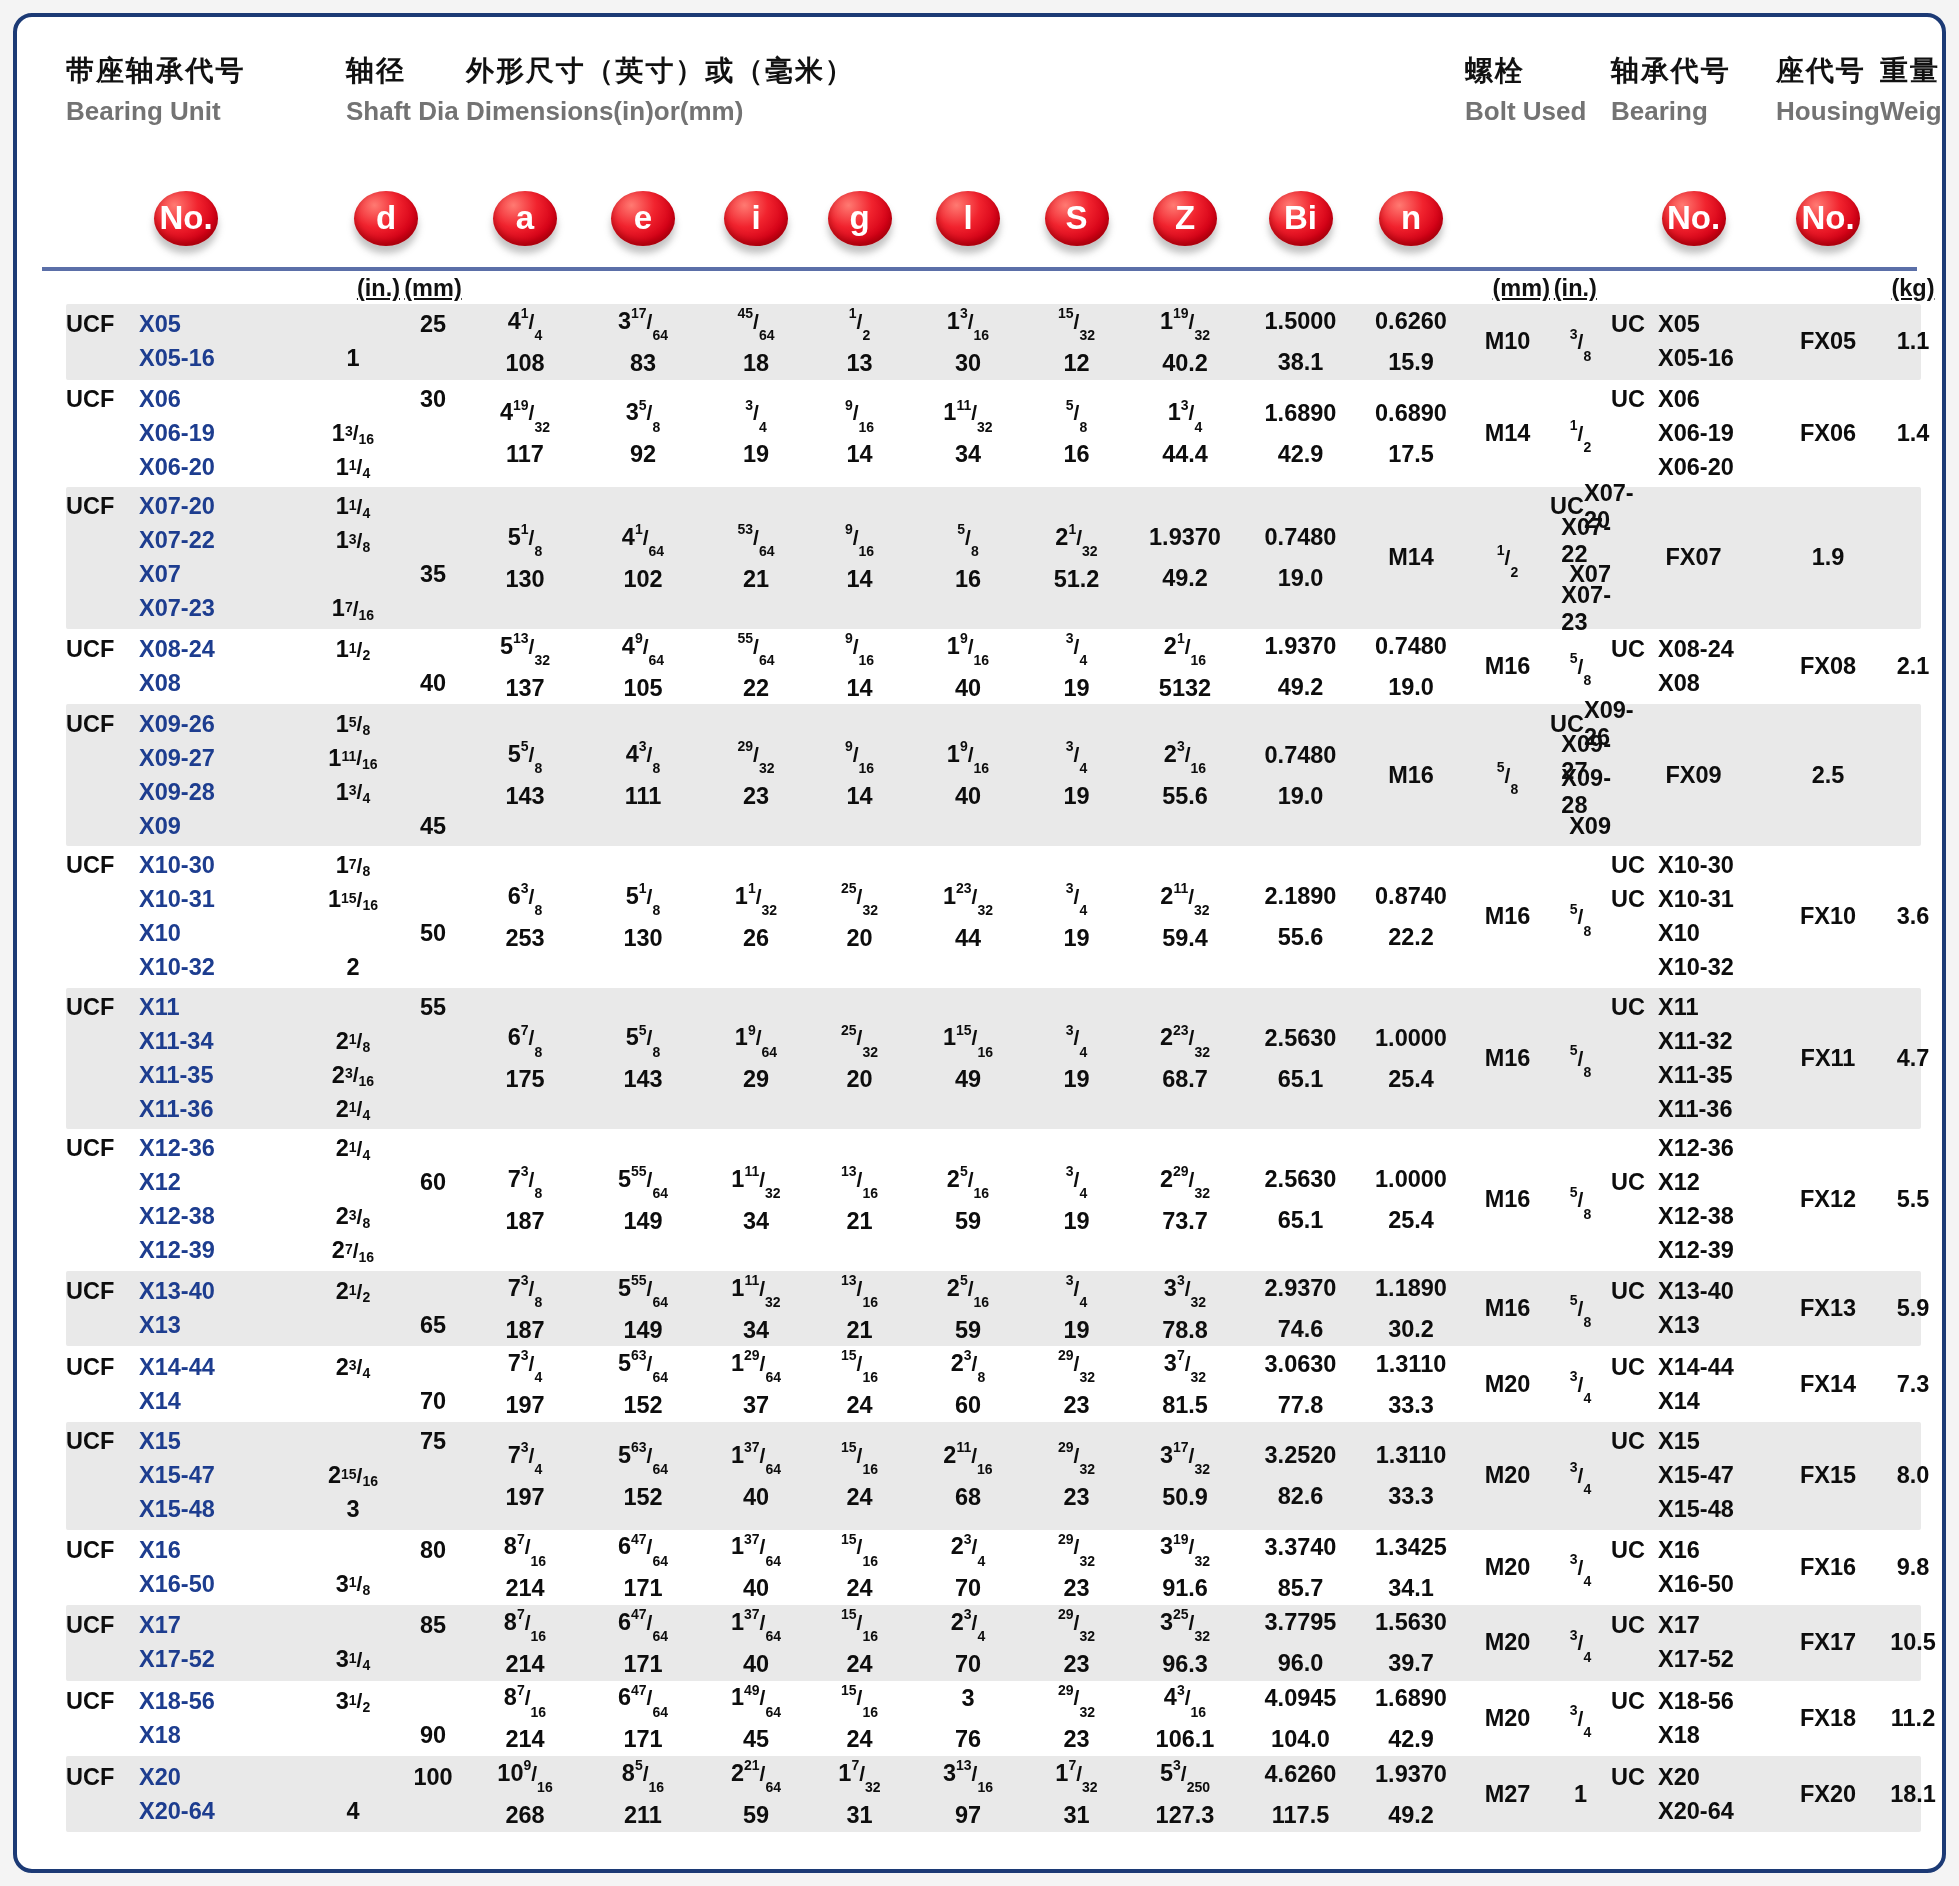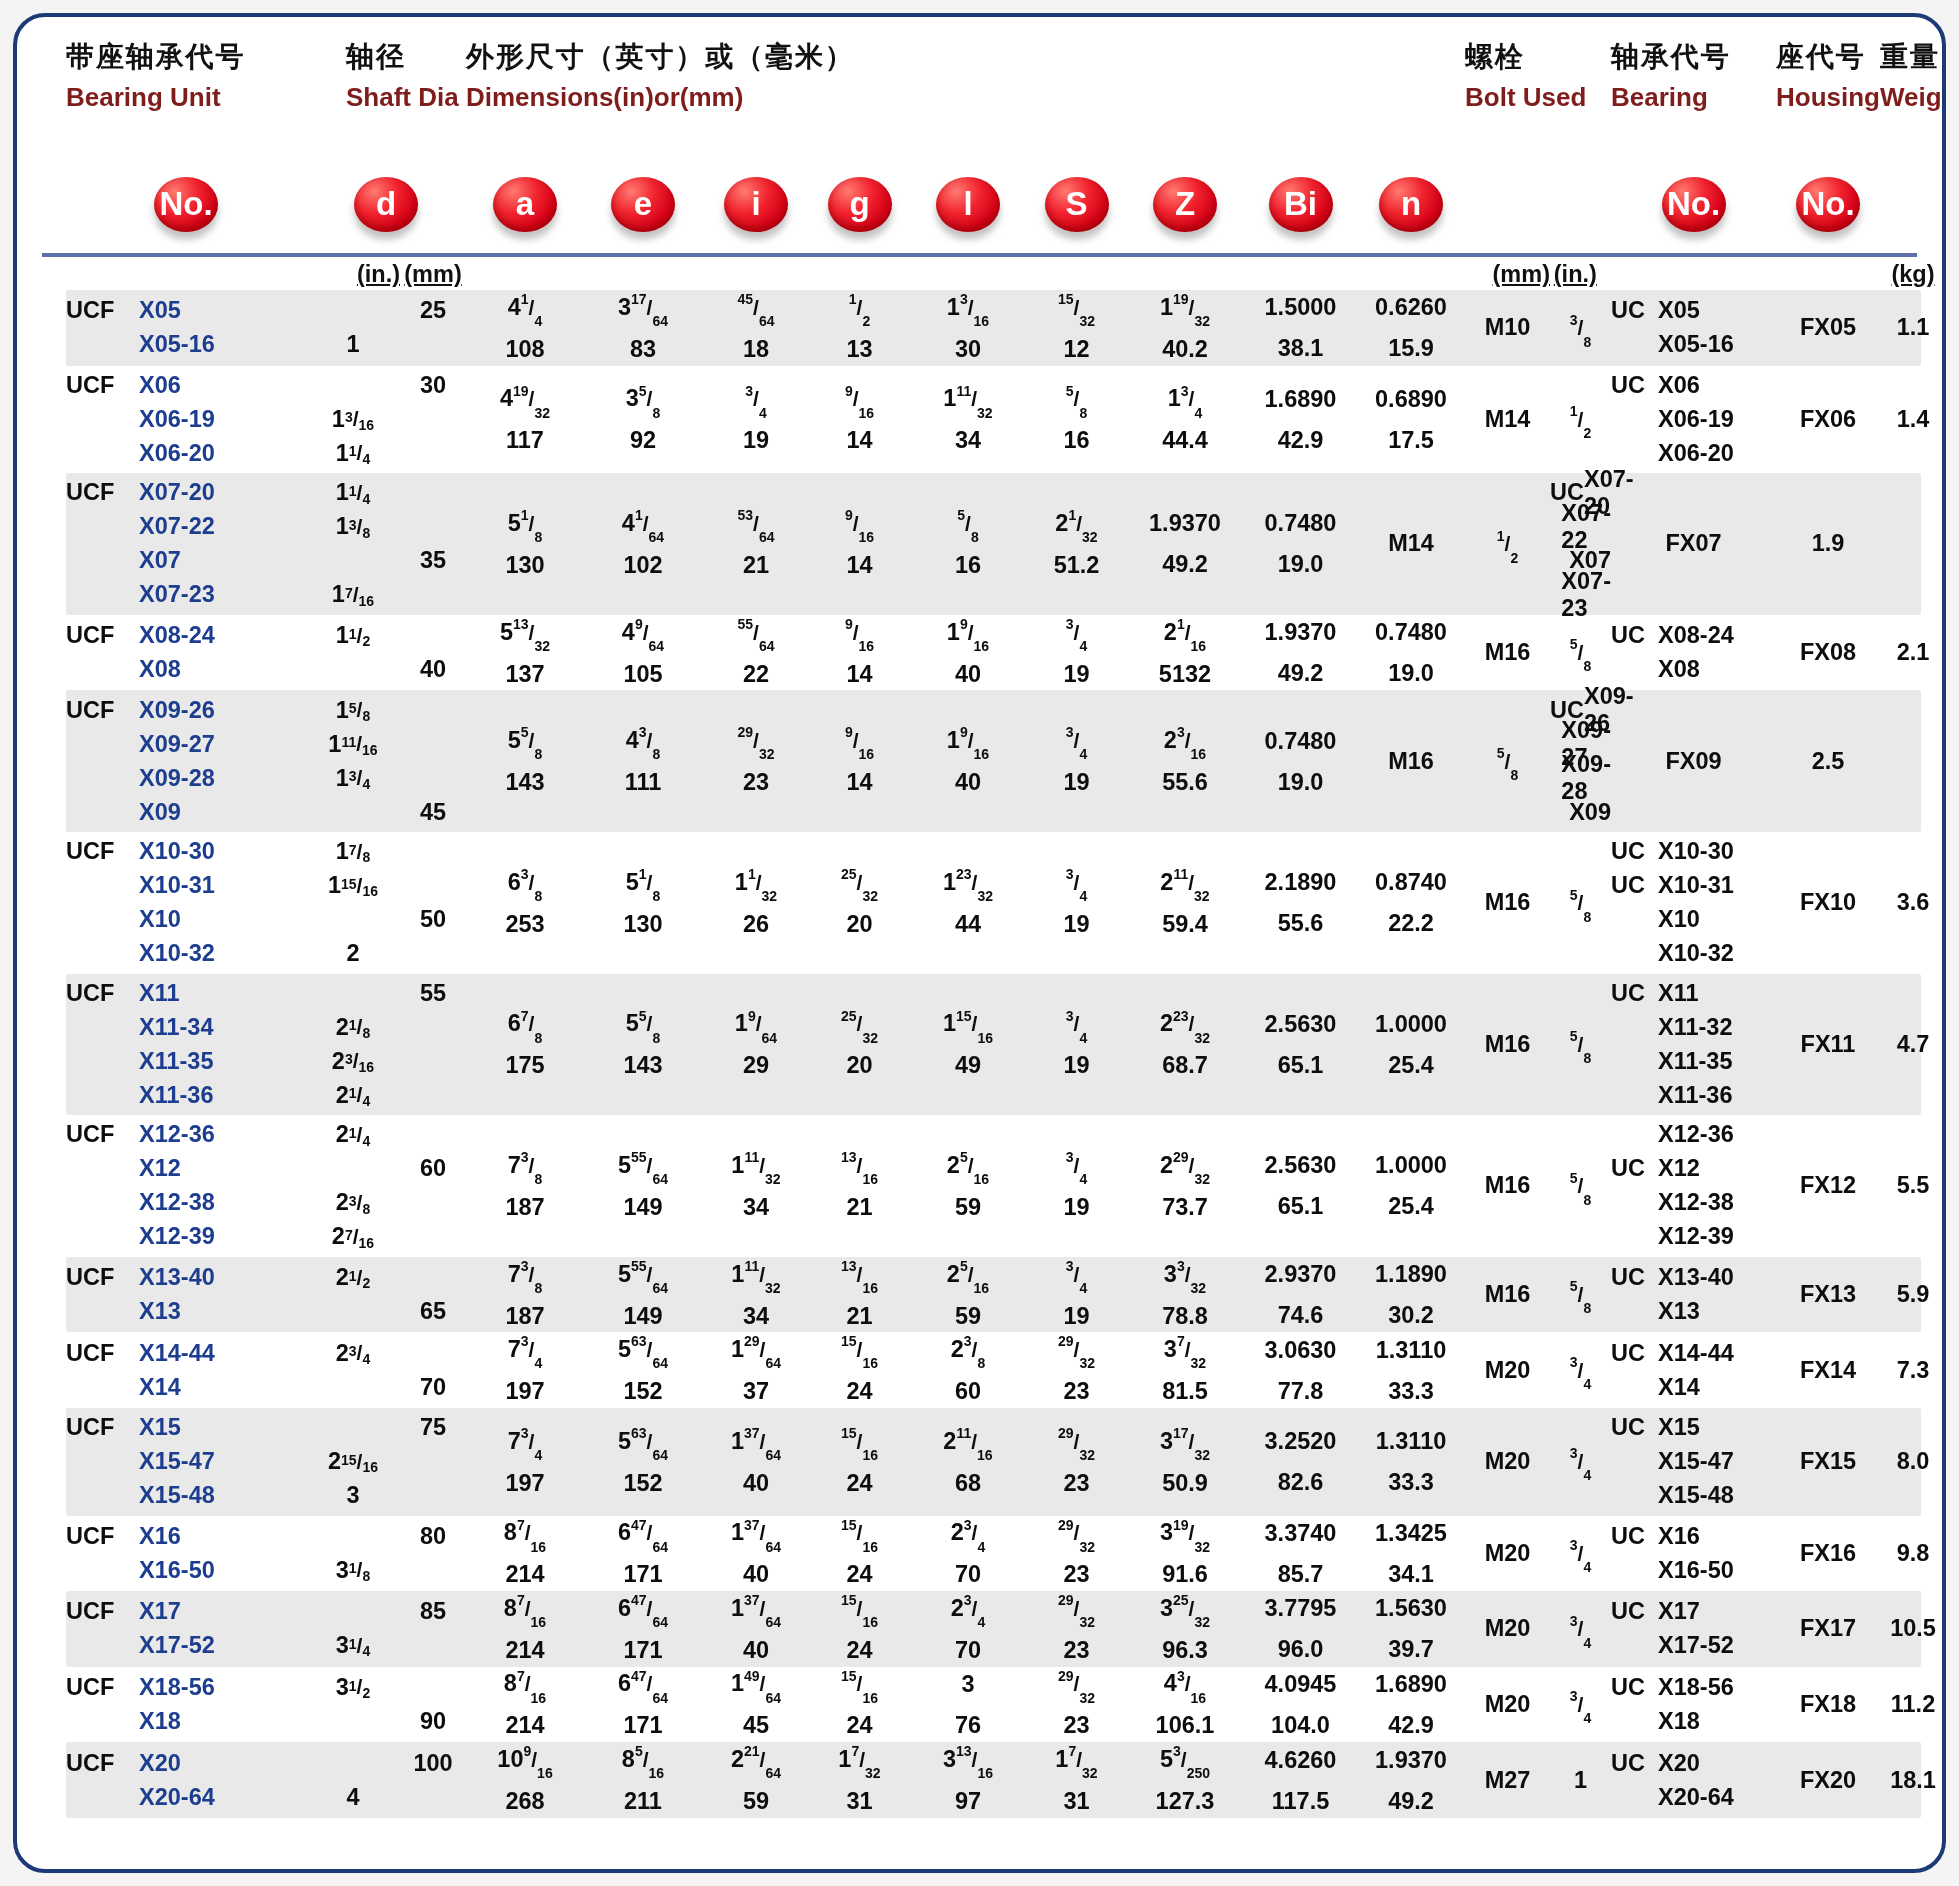--- a/index.html
+++ b/index.html
@@ -7,35 +7,35 @@
     width:1960px;height:1886px;
     background:#f4f4f4;
     font-family:"Liberation Sans","DejaVu Sans",sans-serif;
     -webkit-font-smoothing:antialiased;
     box-sizing:border-box;
   }
   .panel{
     position:absolute;left:13px;top:13px;right:13px;bottom:13px;
     background:#ffffff;
     border:4.7px solid #1c3a75;
-    border-radius:32px;
-    padding:8px 21px 19px 21px;
+    border-radius:19px;
+    padding:22px 21px 19px 21px;
     box-sizing:border-box;
     overflow:hidden;
   }
   
   .grid{
     display:grid;
     grid-template-columns:240px 94px 66px 118px 118px 108px 99px 118px 99px 118px 113px 108px 85px 61px 165px 104px 66px;
   }
   
   .hgrid{margin:13px 0 0 28px;}
   .hcell{white-space:nowrap;}
   .hzh{font-size:28px;font-weight:bold;color:#111;letter-spacing:1.9px;}
-  .hen{font-size:26px;font-weight:bold;color:#7f1d1d;margin-top:5.6px;}
+  .hen{font-size:26px;font-weight:bold;color:#737373;margin-top:5.6px;}
   .hc1{grid-column:1;}
   .hc2{grid-column:2/4;margin-left:40px;}
   .hc3{grid-column:4/13;}
   .hc4{grid-column:13/15;}
   .hc5{grid-column:15;}
   .hc6{grid-column:16;}
   .hc7{grid-column:17;}
   
   .bgrid{margin:64px 0 0 28px;align-items:center;}
   .badge{

